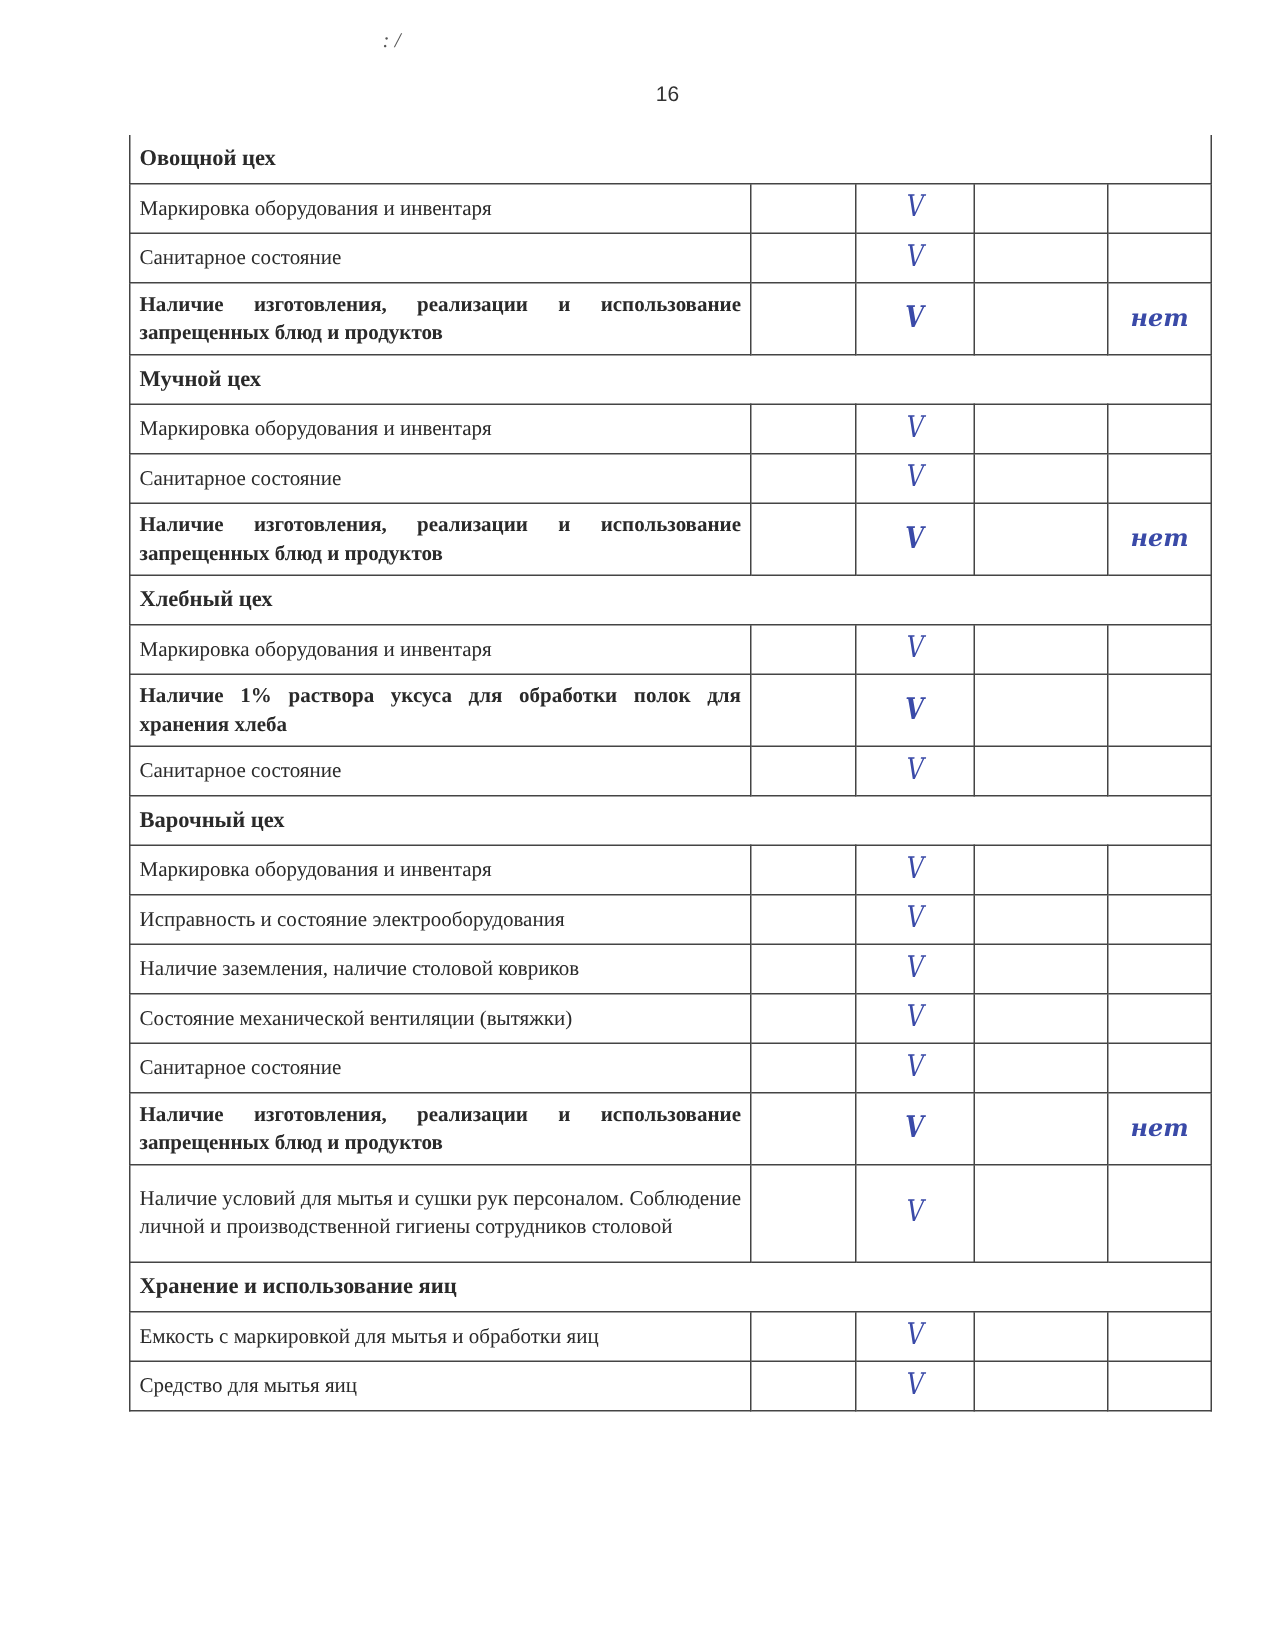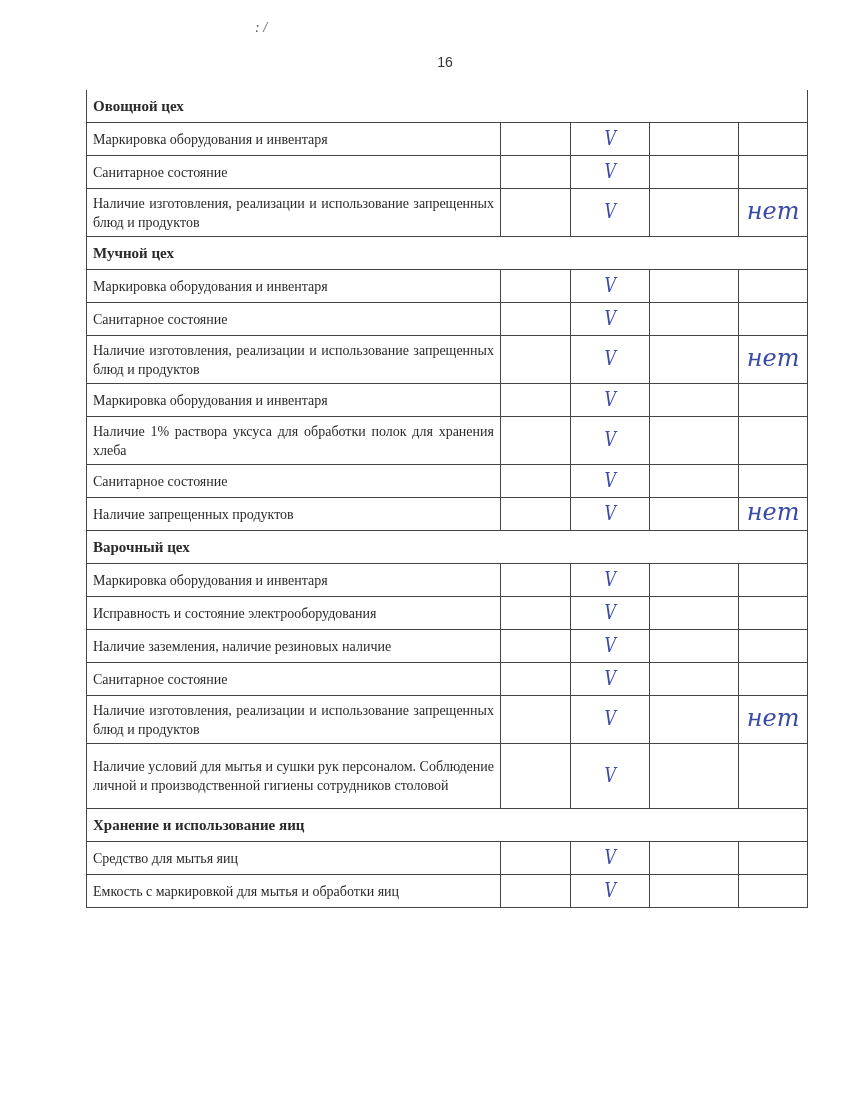--- a/index.html
+++ b/index.html
@@ -6,23 +6,23 @@
   body { width: 850px; height: 1100px; position: relative; overflow: hidden; font-family: "Liberation Serif", serif; color: #2a2a2a; }
   .scribble { position: absolute; left: 255px; top: 20px; font-size: 14px; color: #555; font-style: italic; }
   .page-num { position: absolute; left: 0; width: 890px; top: 54px; text-align: center; font-family: "Liberation Sans", sans-serif; font-size: 14px; color: #333; }
   table.sheet { position: absolute; left: 86px; top: 90px; width: 721px; border-collapse: collapse; table-layout: fixed; }
   table.sheet td { border: 1px solid #444; padding: 0 6px; font-size: 14px; vertical-align: middle; line-height: 19px; }
   table.sheet tr.section td { border-top: 1.5px solid #333; font-weight: bold; font-size: 15px; height: 32px; }
   table.sheet tr.first td { border-top: none; }
   td.desc { text-align: justify; text-align-last: left; }
   td.mark { text-align: center; padding: 0; }
   .check { color: #3a4aa8; font-family: "DejaVu Serif", serif; font-style: italic; font-size: 20px; display: inline-block; transform: scaleX(0.8); }
-  .note { color: #3a4aa8; font-family: "DejaVu Serif", serif; font-style: italic; font-size: 24px; text-align: center; }
+  .note { color: #3a4aa8; font-family: "DejaVu Serif", serif; font-style: italic; font-size: 16px; text-align: center; }
   tr.h1 td { height: 32px; }
-  tr.h2 td { height: 47px; }
+  tr.h2 td { height: 47px; font-weight: bold; }
   tr.h3 td { height: 64px; }
 </style>
 </head>
 <body>
 
 <div class="scribble">: /</div>
 <div class="page-num">16</div>
 
 <table class="sheet">
   <colgroup>
@@ -74,20 +74,23 @@
         <td class="mark"></td>
         <td class="mark"><span class="note"></span></td>
       </tr>
       <tr class="h2">
         <td class="desc">Наличие изготовления, реализации и использование запрещенных блюд и продуктов</td>
         <td class="mark"></td>
         <td class="mark"><span class="check">V</span></td>
         <td class="mark"></td>
         <td class="mark"><span class="note">нет</span></td>
       </tr>
+      <tr class="section">
+        <td colspan="5">Хлебный цех</td>
+      </tr>
       <tr class="h1">
         <td class="desc">Маркировка оборудования и инвентаря</td>
         <td class="mark"></td>
         <td class="mark"><span class="check">V</span></td>
         <td class="mark"></td>
         <td class="mark"><span class="note"></span></td>
       </tr>
       <tr class="h2">
         <td class="desc">Наличие 1% раствора уксуса для обработки полок для хранения хлеба</td>
         <td class="mark"></td>
@@ -95,46 +98,46 @@
         <td class="mark"></td>
         <td class="mark"><span class="note"></span></td>
       </tr>
       <tr class="h1">
         <td class="desc">Санитарное состояние</td>
         <td class="mark"></td>
         <td class="mark"><span class="check">V</span></td>
         <td class="mark"></td>
         <td class="mark"><span class="note"></span></td>
       </tr>
-      <tr class="h1">
-        <td class="desc">Наличие запрещенных продуктов</td>
-        <td class="mark"></td>
-        <td class="mark"><span class="check">V</span></td>
-        <td class="mark"></td>
-        <td class="mark"><span class="note">нет</span></td>
-      </tr>
       <tr class="section">
         <td colspan="5">Варочный цех</td>
       </tr>
       <tr class="h1">
         <td class="desc">Маркировка оборудования и инвентаря</td>
         <td class="mark"></td>
         <td class="mark"><span class="check">V</span></td>
         <td class="mark"></td>
         <td class="mark"><span class="note"></span></td>
       </tr>
       <tr class="h1">
         <td class="desc">Исправность и состояние электрооборудования</td>
         <td class="mark"></td>
         <td class="mark"><span class="check">V</span></td>
         <td class="mark"></td>
         <td class="mark"><span class="note"></span></td>
       </tr>
       <tr class="h1">
-        <td class="desc">Наличие заземления, наличие резиновых наличие</td>
+        <td class="desc">Наличие заземления, наличие столовой ковриков</td>
+        <td class="mark"></td>
+        <td class="mark"><span class="check">V</span></td>
+        <td class="mark"></td>
+        <td class="mark"><span class="note"></span></td>
+      </tr>
+      <tr class="h1">
+        <td class="desc">Состояние механической вентиляции (вытяжки)</td>
         <td class="mark"></td>
         <td class="mark"><span class="check">V</span></td>
         <td class="mark"></td>
         <td class="mark"><span class="note"></span></td>
       </tr>
       <tr class="h1">
         <td class="desc">Санитарное состояние</td>
         <td class="mark"></td>
         <td class="mark"><span class="check">V</span></td>
         <td class="mark"></td>
@@ -151,27 +154,27 @@
         <td class="desc">Наличие условий для мытья и сушки рук персоналом. Соблюдение личной и производственной гигиены сотрудников столовой</td>
         <td class="mark"></td>
         <td class="mark"><span class="check">V</span></td>
         <td class="mark"></td>
         <td class="mark"><span class="note"></span></td>
       </tr>
       <tr class="section">
         <td colspan="5">Хранение и использование яиц</td>
       </tr>
       <tr class="h1">
-        <td class="desc">Средство для мытья яиц</td>
+        <td class="desc">Емкость с маркировкой для мытья и обработки яиц</td>
         <td class="mark"></td>
         <td class="mark"><span class="check">V</span></td>
         <td class="mark"></td>
         <td class="mark"><span class="note"></span></td>
       </tr>
       <tr class="h1">
-        <td class="desc">Емкость с маркировкой для мытья и обработки яиц</td>
+        <td class="desc">Средство для мытья яиц</td>
         <td class="mark"></td>
         <td class="mark"><span class="check">V</span></td>
         <td class="mark"></td>
         <td class="mark"><span class="note"></span></td>
       </tr>
     </tbody>
 </table>
 
 </body></html>

